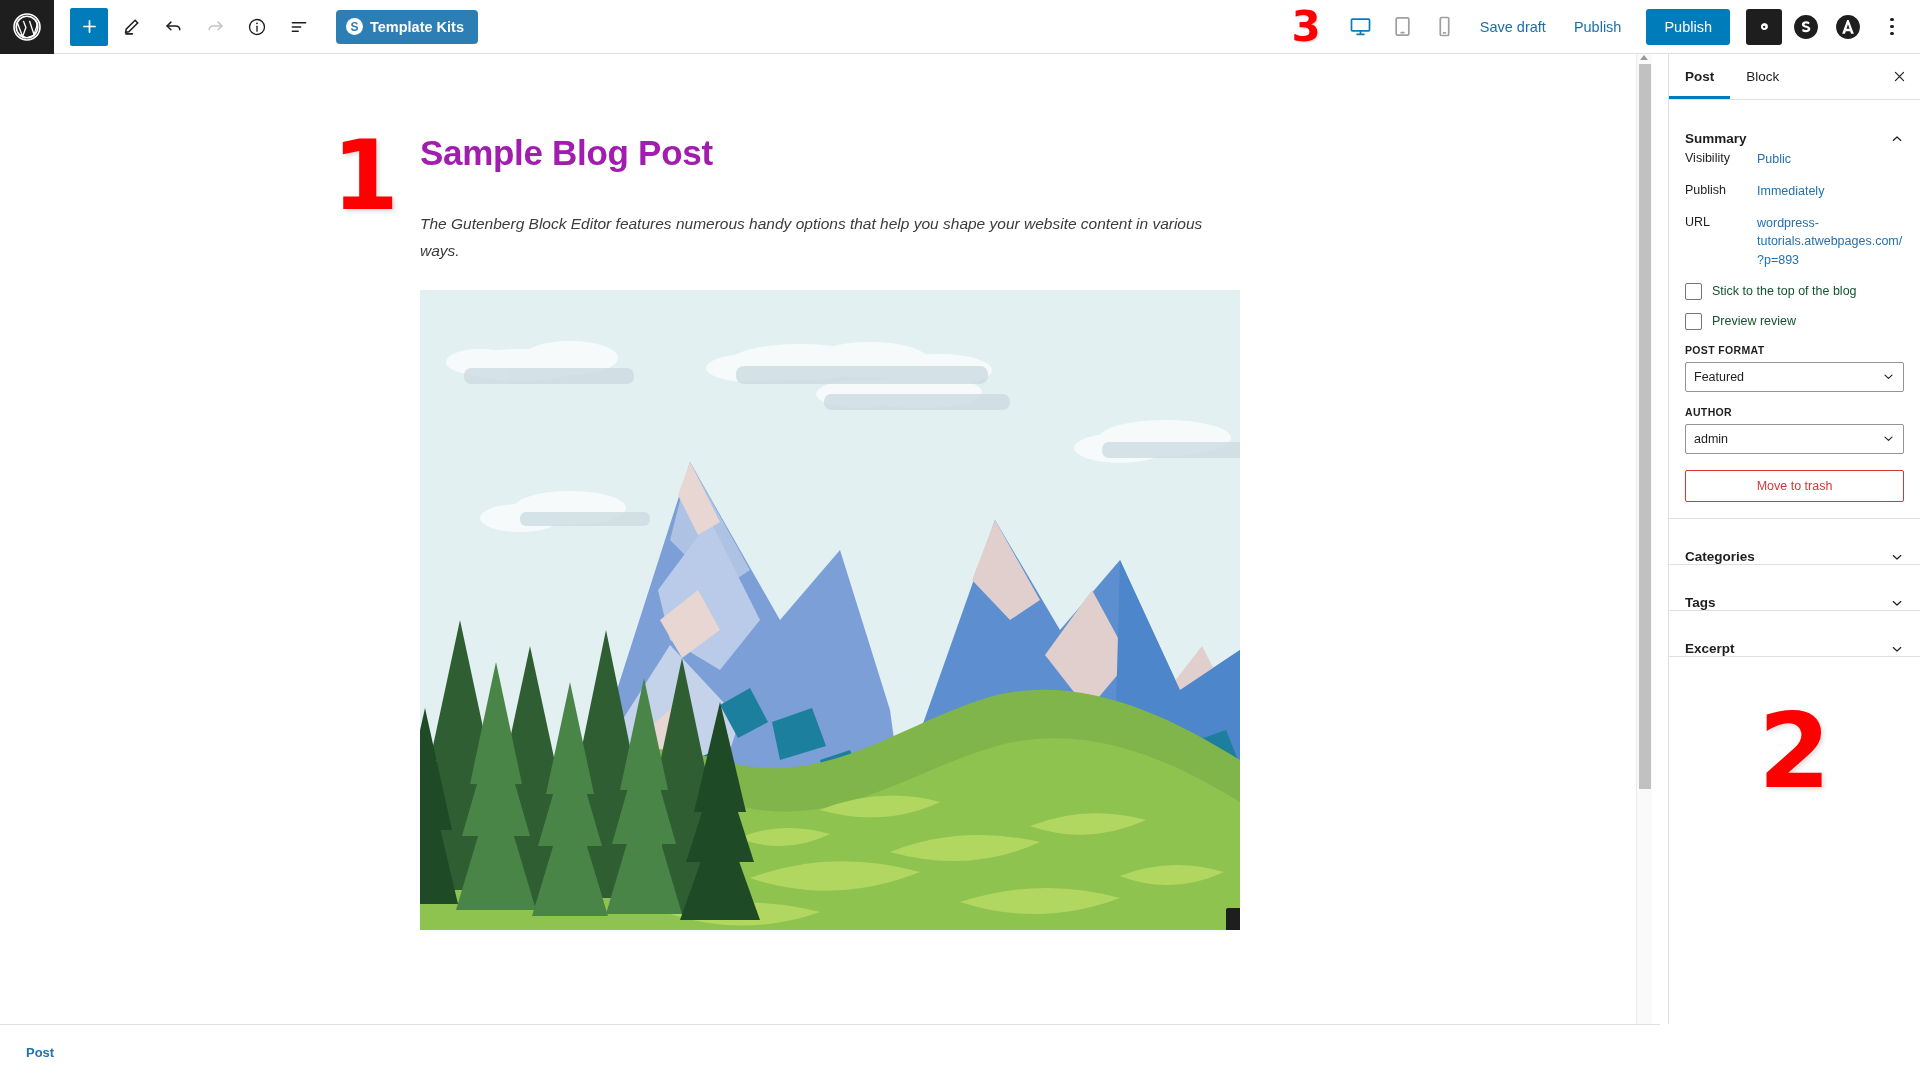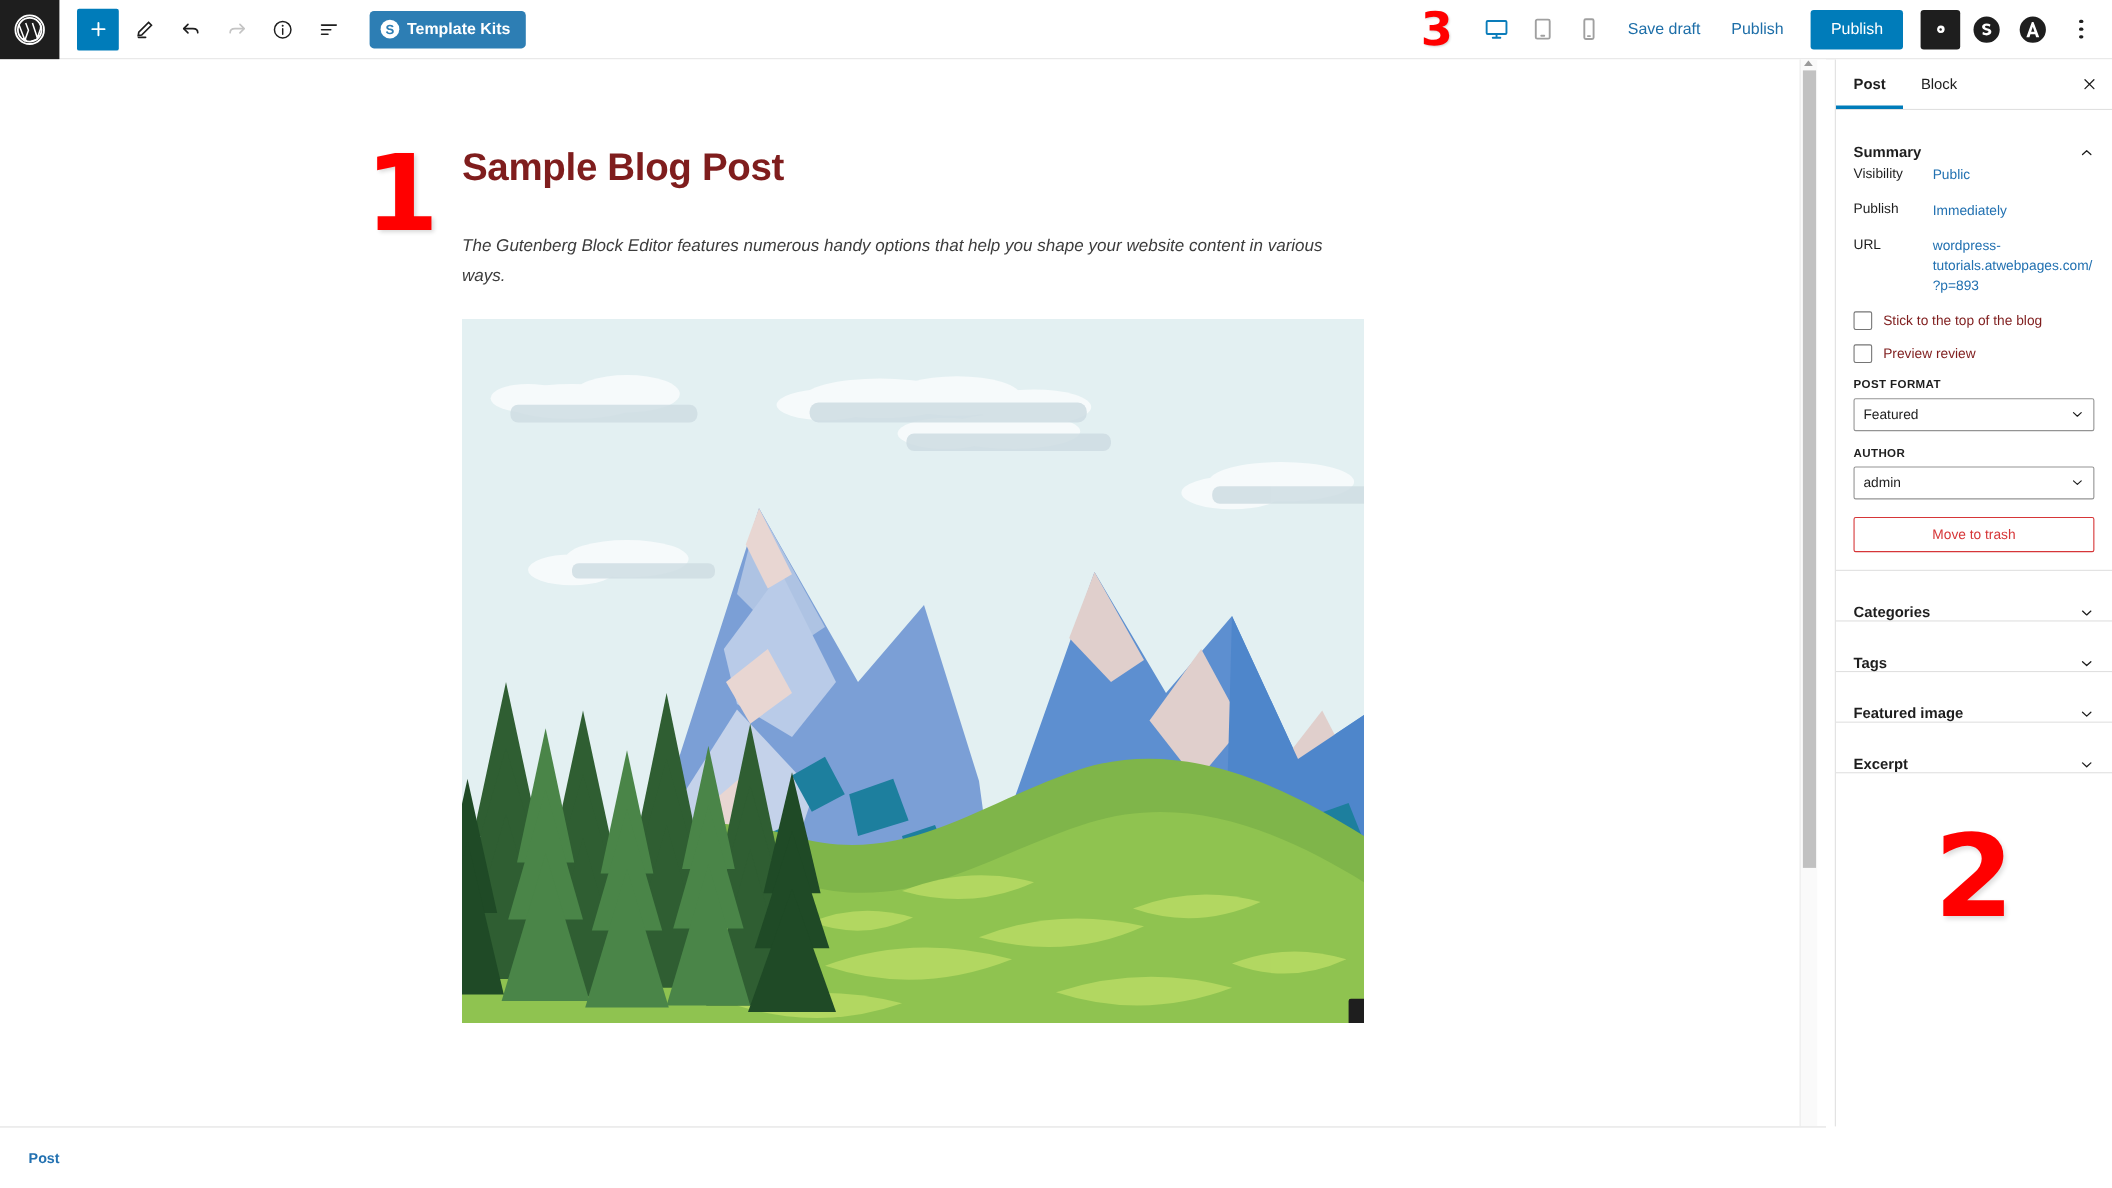--- a/index.html
+++ b/index.html
@@ -74,21 +74,21 @@
     position: absolute; top: 54px; left: 0; width: 1660px; height: 970px;
     background: #fff; overflow: hidden;
   }
   .post-wrap { position: relative; width: 820px; margin: 0 auto; padding-top: 78px; }
   .annot-1 {
     position: absolute; left: -88px; top: 74px; font-size: 96px; font-weight: 700;
     color: #f00; line-height: 1; text-shadow: 2px 2px 4px rgba(0,0,0,.16);
     font-family: "DejaVu Sans", sans-serif;
   }
   .post-title {
-    font-size: 35px; font-weight: 700; color: #7f1d1d; letter-spacing: -.3px;
+    font-size: 35px; font-weight: 700; color: #a21caf; letter-spacing: -.3px;
     line-height: 1.2; margin-bottom: 37px;
   }
   .para {
     font-size: 15.5px; line-height: 1.72; color: #3c3c3c; margin-bottom: 26px; font-style: italic;
   }
   .para.selected {
     border: 1.5px solid #3d8fc1; padding: 9px 12px; margin-left: -13px;
     margin-right: -13px; border-radius: 1px;
   }
   .img-block {
@@ -142,21 +142,21 @@
     height: 46px; display: flex; align-items: flex-end; justify-content: space-between;
     padding: 0 16px; font-size: 13.5px; font-weight: 600; color: #1e1e1e;
     cursor: pointer; border-bottom: 1px solid #e0e0e0;
   }
   .panel-head.open { border-bottom: none; }
   .summary-body { padding: 4px 16px 16px; }
   .row { display: flex; align-items: flex-start; margin-bottom: 14px; font-size: 12.5px; }
   .row .lbl { width: 72px; flex: 0 0 72px; color: #1e1e1e; padding-top: 1px; }
   .row .val { color: #2271b1; line-height: 1.45; word-break: break-word; cursor: pointer; }
   .cb-row {
-    display: flex; align-items: center; gap: 10px; margin: 13px 0; font-size: 12.5px; color:#7f1d1d;
+    display: flex; align-items: center; gap: 10px; margin: 13px 0; font-size: 12.5px; color:#14532d;
   }
   .cb { width: 17px; height: 17px; border: 1.5px solid #757575; border-radius: 2px;
         background:#fff; flex: 0 0 17px; cursor: pointer; }
   .fld-label {
     font-size: 10.5px; font-weight: 600; letter-spacing: .35px; color: #1e1e1e;
     text-transform: uppercase; margin: 14px 0 6px;
   }
   .select {
     height: 30px; width: 100%; border: 1px solid #949494; border-radius: 2px;
     background: #fff; display: flex; align-items: center; padding: 0 8px;
@@ -500,26 +500,20 @@
       </svg>
   </div>
 
   <div class="panel-head">
     <span>Tags</span>
     <svg width="14" height="14" viewBox="0 0 24 24" fill="none" stroke="#1e1e1e" stroke-width="2" stroke-linecap="round" stroke-linejoin="round">
         <path d="M5.5 9.5L12 15.5l6.5-6"></path>
       </svg>
   </div>
 
-  <div class="panel-head">
-    <span>Featured image</span>
-    <svg width="14" height="14" viewBox="0 0 24 24" fill="none" stroke="#1e1e1e" stroke-width="2" stroke-linecap="round" stroke-linejoin="round">
-        <path d="M5.5 9.5L12 15.5l6.5-6"></path>
-      </svg>
-  </div>
 
   <div class="panel-head">
     <span>Excerpt</span>
     <svg width="14" height="14" viewBox="0 0 24 24" fill="none" stroke="#1e1e1e" stroke-width="2" stroke-linecap="round" stroke-linejoin="round">
         <path d="M5.5 9.5L12 15.5l6.5-6"></path>
       </svg>
   </div>
 
 
   <div class="annot-2">2</div>

